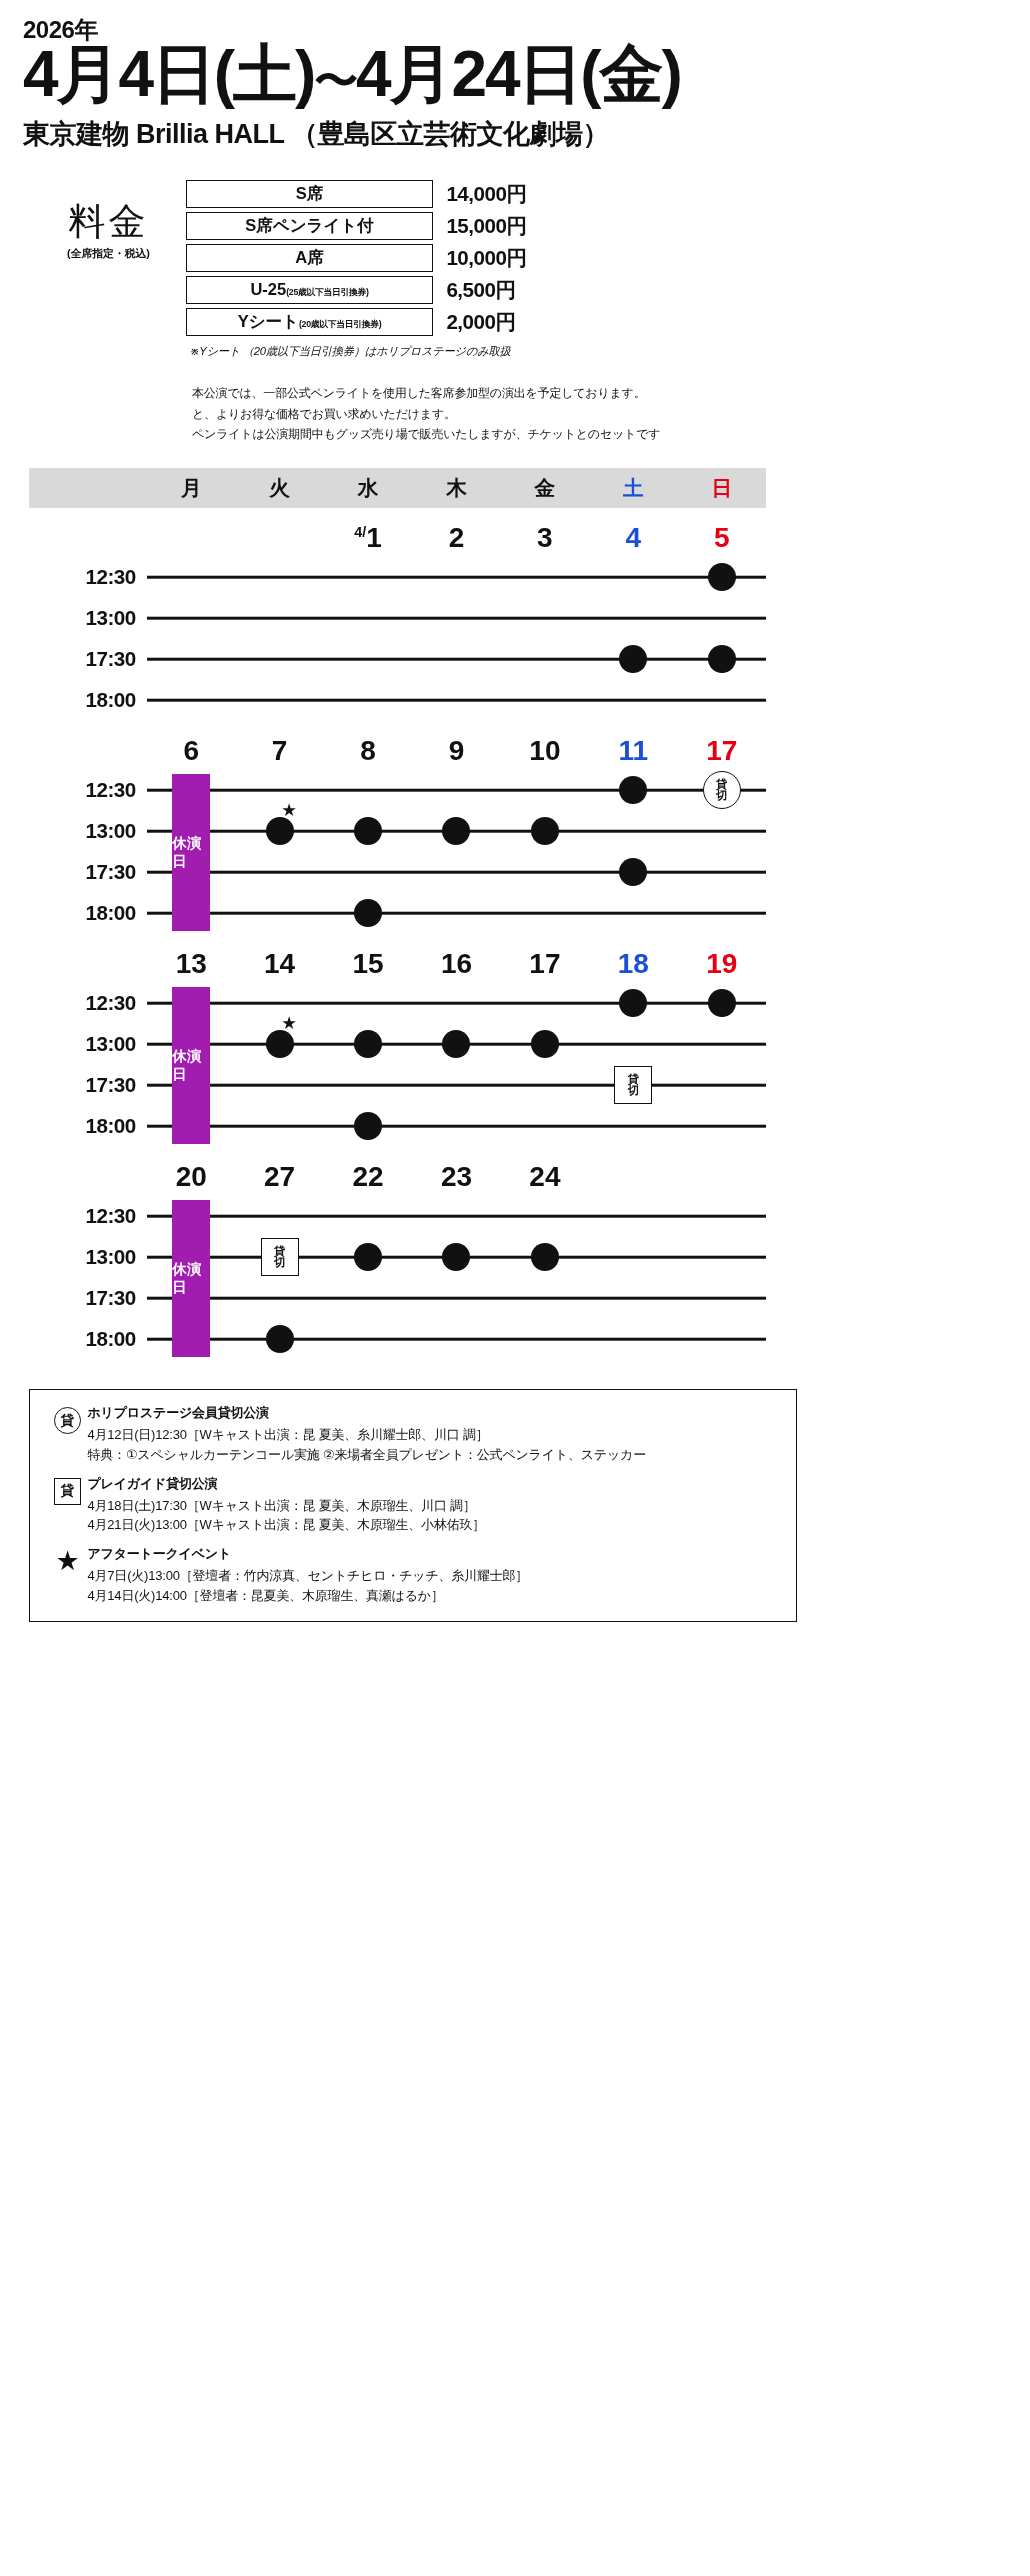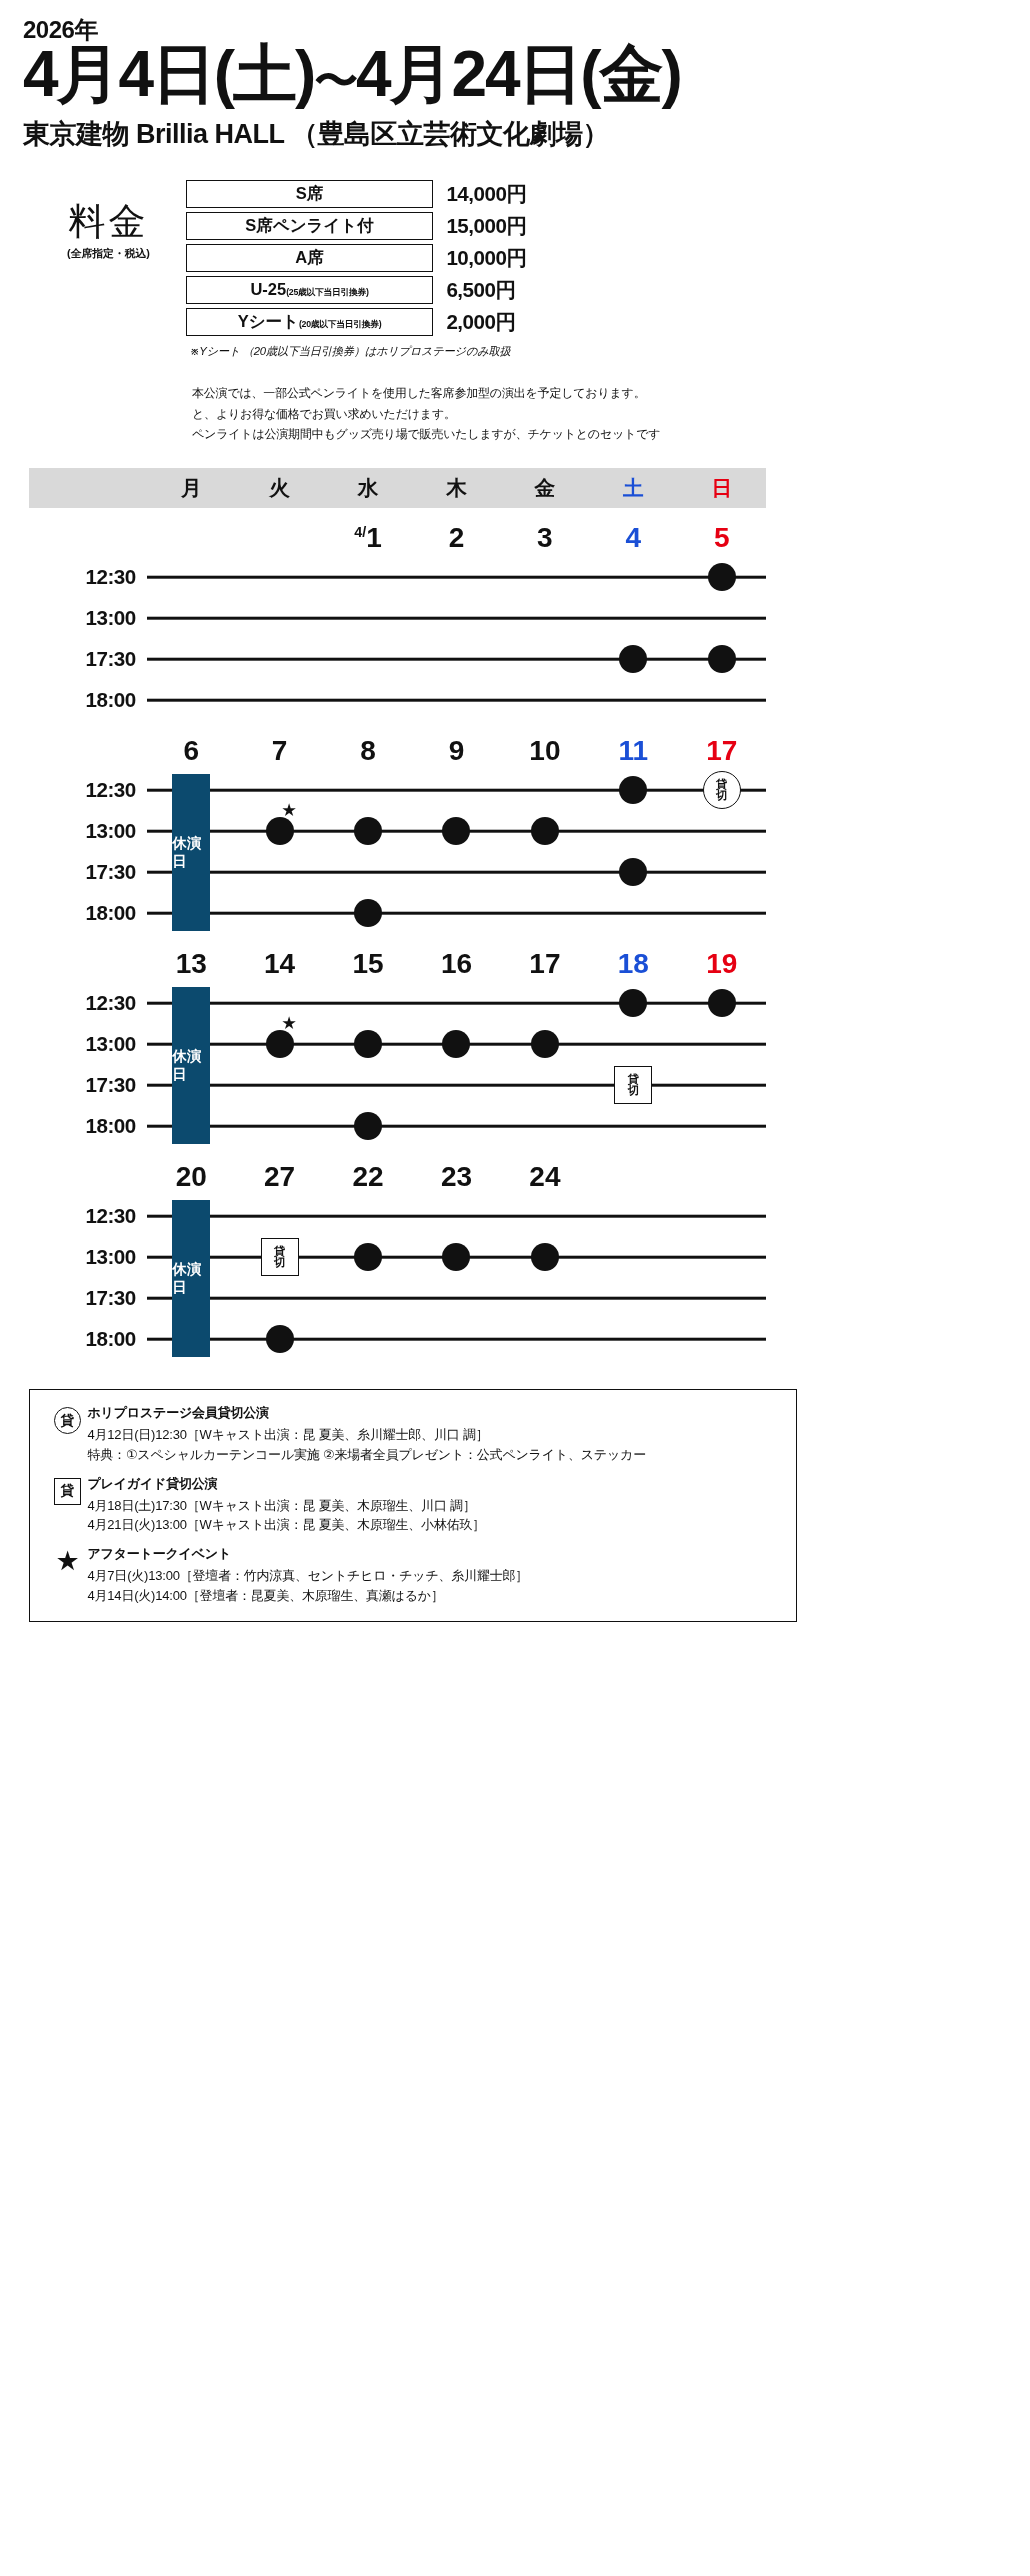--- a/index.html
+++ b/index.html
@@ -220,21 +220,21 @@
     font-weight:bold;
     line-height:1.05;
     letter-spacing:0;
   }
   .kashikiri.round{border-radius:50%;}
 
   
   .closed-bar{
     position:absolute;
     z-index:4;
-    background:#0c4a6e;
+    background:#a21caf;
     color:#fff;
     width:38px;
     display:flex;
     flex-direction:column;
     align-items:center;
     justify-content:center;
     font-size:14.4px;
     font-weight:bold;
     line-height:1.2;
     letter-spacing:0.5px;

